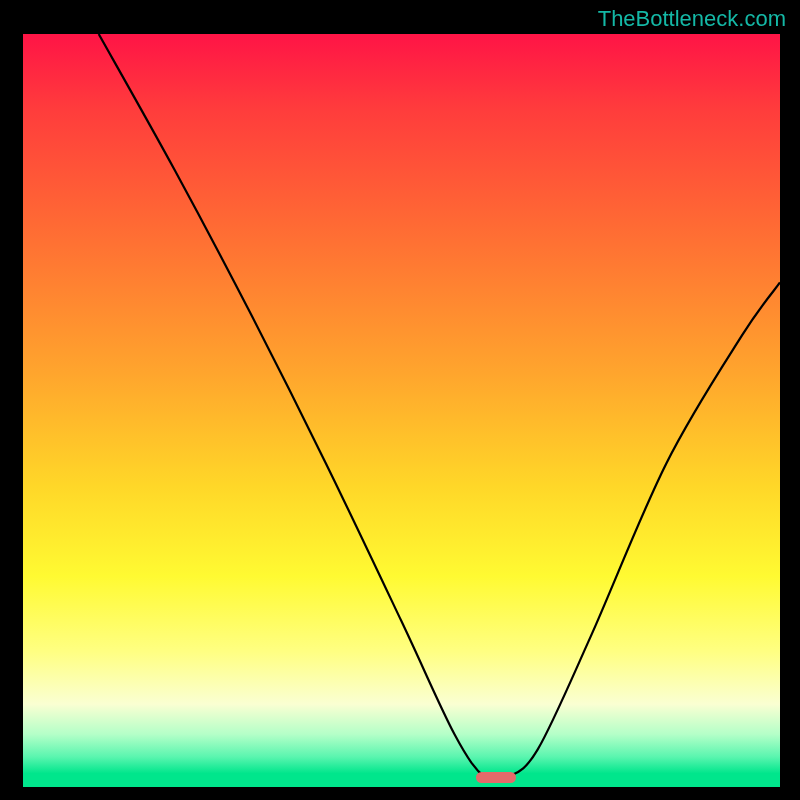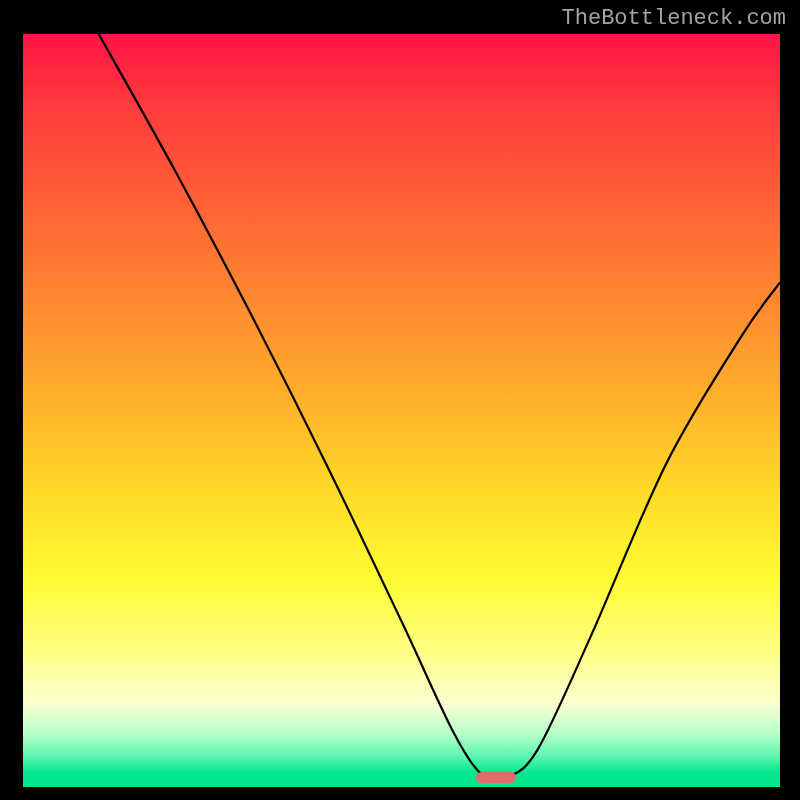--- a/index.html
+++ b/index.html
@@ -13,23 +13,23 @@
   }
   .container {
     position: relative;
     width: 800px;
     height: 800px;
   }
   .watermark {
     position: absolute;
     top: 6px;
     right: 14px;
-    color: #a3a3a3;
+    color: #14b8a6;
     font-size: 22px;
-    font-family: Liberation Mono, monospace;
+    font-family: Liberation Sans, sans-serif;
     z-index: 10;
   }
   .plot-area {
     position: absolute;
     left: 23px;
     top: 34px;
     width: 757px;
     height: 753px;
     overflow: hidden;
   }

